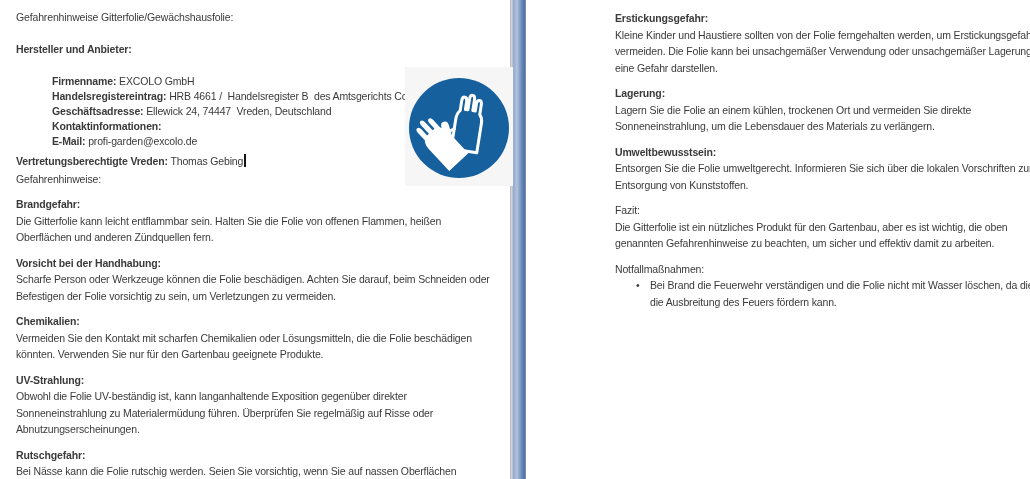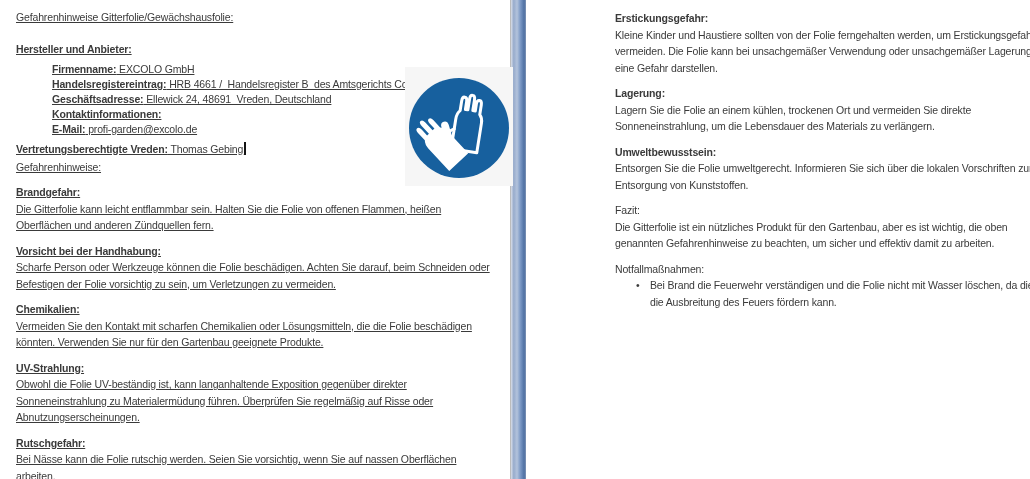--- a/index.html
+++ b/index.html
@@ -5,26 +5,26 @@
   html,body{margin:0;padding:0;}
   body{
     width:1030px;height:479px;overflow:hidden;background:#ffffff;
     font-family:"Liberation Sans",sans-serif;font-size:10.5px;line-height:16.5px;
     color:#3a3a3a;letter-spacing:-0.15px;position:relative;
   }
   p{margin:0;}
   .h{font-weight:bold;}
   .h.plain{font-weight:normal;}
   .page{position:absolute;top:0;height:479px;background:#fff;box-sizing:border-box;}
-  .page-left{left:0;width:511px;padding:9px 0 0 16px;border-right:1px solid #bcbcbc;text-decoration:underline;}
+  .page-left{left:0;width:511px;padding:9px 0 0 16px;border-right:1px solid #bcbcbc;}
   .page-right{left:549px;width:504px;padding:10px 0 0 66px;}
   .divider{position:absolute;left:511px;top:0;width:15px;height:479px;
     background:linear-gradient(90deg,#d9dee8 0%,#97abcc 18%,#b3c3dc 40%,#7d9ac6 62%,#4e70a3 88%,#8296b6 100%);}
   .provider-heading{margin-top:15px;}
-  .company{margin:5px 0 0 36px;line-height:15px;}
+  .company{margin:17px 0 0 36px;line-height:15px;}
   .company .val,.rep .val{white-space:pre-wrap;}
   .rep{margin-top:4px;}
   .list-heading{margin-top:1px;}
   .sec{margin-top:9px;}
   .page-right .sec:first-child{margin-top:0;}
   .page-left .sec .b{max-width:482px;}
   .page-right .b{max-width:450px;}
   .bullet-row{display:flex;margin-left:21px;max-width:432px;}
   .bullet-dot{flex:none;width:14px;}
   .caret{display:inline-block;width:1.5px;height:13px;background:#141414;vertical-align:-2px;margin-left:1px;}
@@ -33,21 +33,21 @@
 </head>
 <body>
 
 <section class="page page-left">
   <p class="title">Gefahrenhinweise Gitterfolie/Gewächshausfolie:</p>
   <p class="h provider-heading">Hersteller und Anbieter:</p>
 
   <div class="company">
     <p><b>Firmenname:</b><span class="val"> EXCOLO GmbH</span></p>
     <p><b>Handelsregistereintrag:</b><span class="val"> HRB 4661 /  Handelsregister B  des Amtsgerichts Coesfeld</span></p>
-    <p><b>Geschäftsadresse:</b><span class="val"> Ellewick 24, 48691  Vreden, Deutschland</span></p>
+    <p><b>Geschäftsadresse:</b><span class="val"> Ellewick 24, 74447  Vreden, Deutschland</span></p>
     <p><b>Kontaktinformationen:</b><span class="val"></span></p>
     <p><b>E-Mail:</b><span class="val"> profi-garden@excolo.de</span></p>
   </div>
 
   <p class="rep"><b>Vertretungsberechtigte Vreden:</b><span class="val"> Thomas Gebing</span><span class="caret"></span></p>
 
   <p class="list-heading">Gefahrenhinweise:</p>
 
   <div class="sec">
     <p class="h">Brandgefahr:</p>

